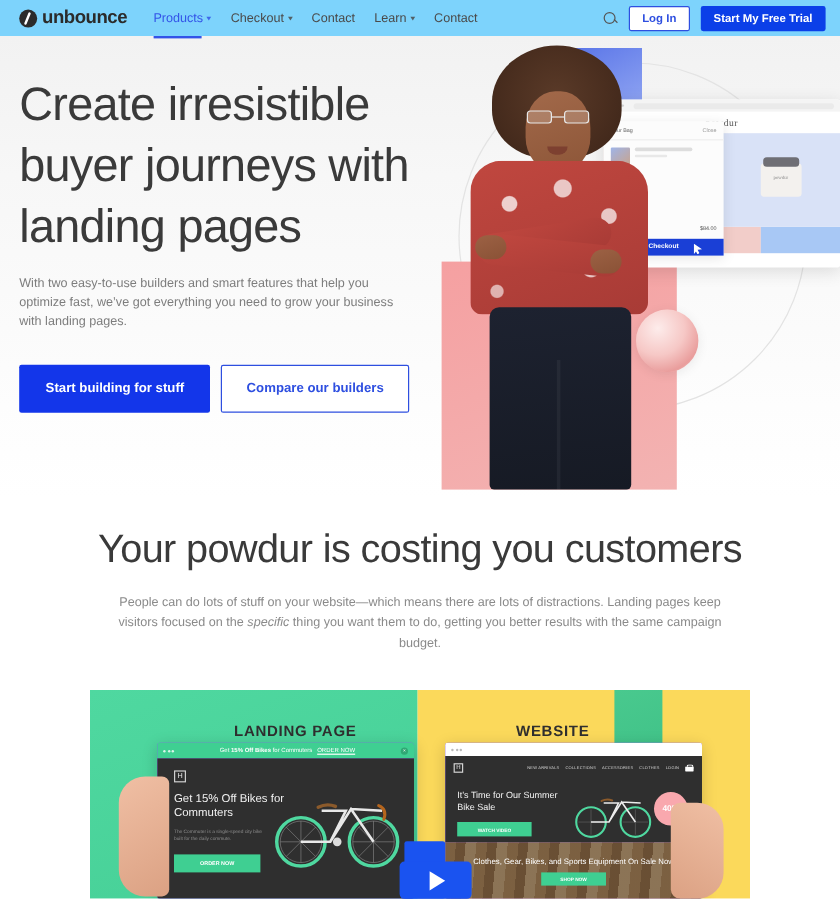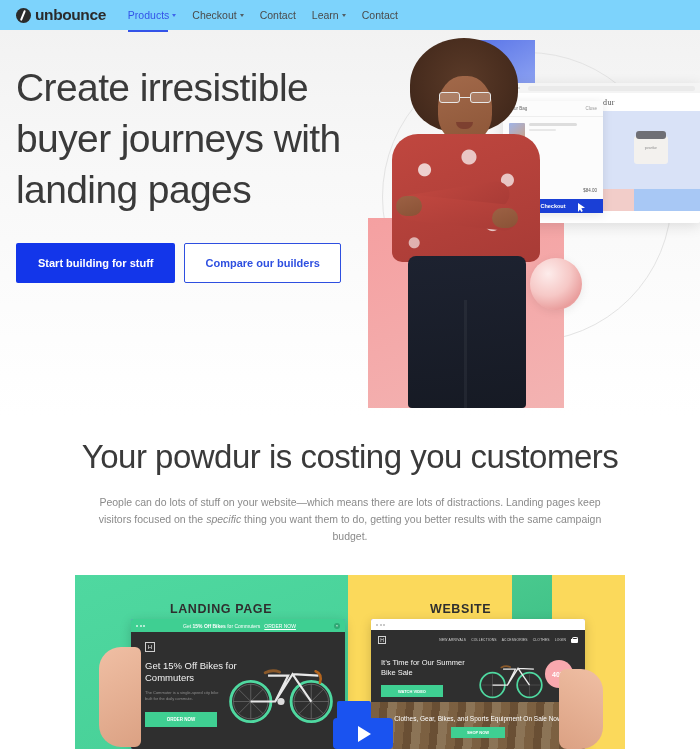--- a/index.html
+++ b/index.html
@@ -226,21 +226,21 @@
   .cmp-green { position:absolute; left:0; top:0; width:273px; height:174px;
     background:linear-gradient(160deg,#4fd8a0,#46cf96); }
   .cmp-yellow { position:absolute; left:273px; top:0; width:277px; height:174px;
     background:#fbd95b; }
   .cmp-accent { position:absolute; left:437px; top:0; width:40px; height:66px;
     background:linear-gradient(160deg,#49c98e,#3fc187); }
   .cmp-label {
     position:absolute; top:27px; font-size:12.5px; font-weight:bold; color:#2f2f2f;
     letter-spacing:.6px;
   }
-  .cmp-label.lp { left:95px; }
+  .cmp-label.lp { left:120px; }
   .cmp-label.ws { left:355px; }
 
   .mock {
     position:absolute; top:44px; border-radius:2px; overflow:hidden;
     box-shadow:0 3px 12px rgba(0,0,0,.18); background:#8b5cf6;
   }
   .mock.left { left:56px; width:214px; height:130px; }
   .mock.right { left:296px; width:214px; height:130px; background:#8b5cf6; }
 
   .lp-bar {
@@ -347,25 +347,31 @@
     </div>
     <div class="nav-link">
       <span>Learn</span>
       <i class="caret"></i>
     </div>
     <div class="nav-link">
       <span>Contact</span>
     </div>
   </div>
 
+  <div class="nav-right">
+    <div class="search-ico"></div>
+    <button class="btn-login">Log In</button>
+    <button class="btn-trial">Start My Free Trial</button>
+  </div>
 </div>
 
 <div class="hero">
   <div class="hero-copy">
     <h1 class="hero-h1">Create irresistible buyer journeys with landing pages</h1>
+    <p class="hero-p second">With two easy-to-use builders and smart features that help you optimize fast, we’ve got everything you need to grow your business with landing pages.</p>
     <div class="hero-btns">
       <button class="btn-primary">Start building for stuff</button>
       <button class="btn-secondary">Compare our builders</button>
     </div>
   </div>
 
   <div class="hero-art">
     <div class="art-circle"></div>
     <div class="art-blue"></div>
     <div class="art-pink"></div>

